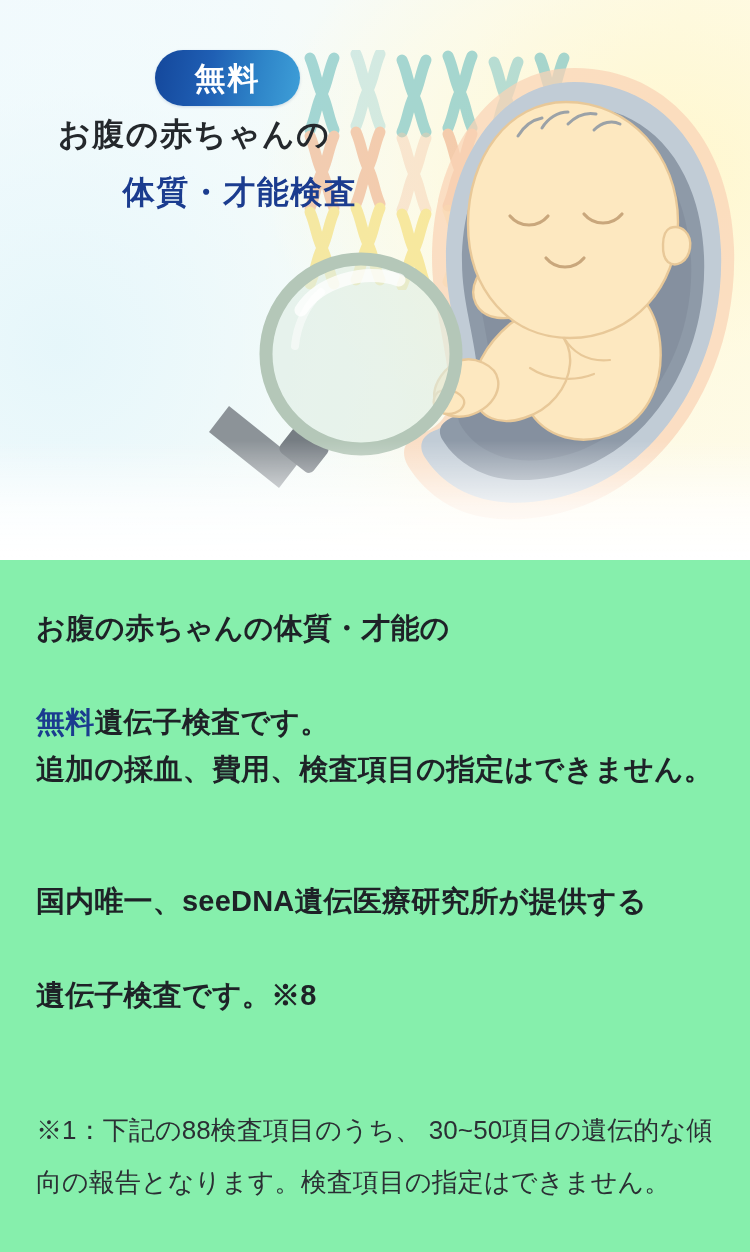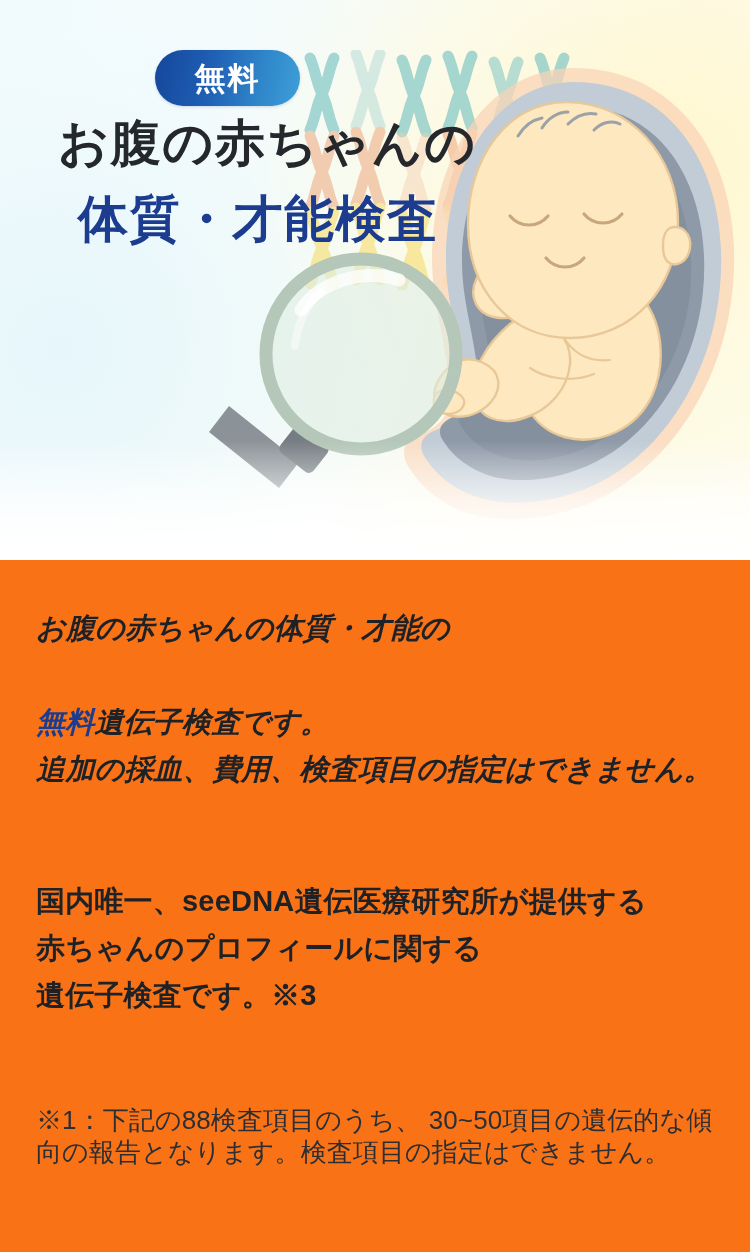--- a/index.html
+++ b/index.html
@@ -11,21 +11,21 @@
     background:#ffffff;
     font-family:"Liberation Sans", sans-serif;
     -webkit-font-smoothing:antialiased;
   }
 
   #page {
     position:relative;
     width:750px;
     height:1252px;
     overflow:hidden;
-    background:#f97316;
+    background:#86efac;
   }
 
   
   .hero {
     position:relative;
     width:750px;
     height:560px;
     overflow:hidden;
   }
   .hero-bg {
@@ -99,60 +99,60 @@
   }
 
   
   .hero-heading {
     position:absolute;
     left:0; top:118px;
     width:480px;
     z-index:5;
   }
   .heading-line {
-    font-size:50px;
+    font-size:32px;
     font-weight:700;
     line-height:1.0;
     letter-spacing:1.5px;
     white-space:nowrap;
   }
   .heading-line-1 {
     color:#24282c;
     padding-left:58px;
     margin-bottom:26px;
   }
   .heading-line-2 {
     color:#1b3c8f;
-    padding-left:78px;
+    text-align:center;
   }
 
   
   .body-section {
     position:absolute;
     left:0; top:560px;
     width:750px;
   }
   .para {
     padding:0 30px 0 36px;
     font-size:29px;
     font-weight:700;
     line-height:47px;
     color:#1e2227;
     letter-spacing:0.2px;
   }
-  .para-lead   { margin-top:45px;font-style:italic; }
+  .para-lead   { margin-top:45px; }
   .para-second { margin-top:85px; }
   .accent-free { color:#1b3c8f; }
 
   .footnote {
     margin-top:85px;
     padding:0 20px 0 36px;
     font-size:26px;
     font-weight:400;
-    line-height:32px;
+    line-height:52px;
     color:#2b2f34;
     letter-spacing:0.1px;
   }
 </style>
 </head>
 <body>
 
 <div id="page">
 
   <section class="hero">
@@ -293,20 +293,20 @@
 
     <p class="para para-lead">
       <span>お腹の赤ちゃんの体質・才能の</span><br>
       <br>
       <span class="accent-free">無料</span><span>遺伝子検査です。</span><br>
       <span>追加の採血、費用、検査項目の指定はできません。</span>
     </p>
 
     <p class="para para-second">
       <span>国内唯一、seeDNA遺伝医療研究所が提供する</span><br>
-      <span>赤ちゃんのプロフィールに関する</span><br>
-      <span>遺伝子検査です。※3</span>
+      <br>
+      <span>遺伝子検査です。※8</span>
     </p>
 
     <p class="footnote">※1：下記の88検査項目のうち、 30~50項目の遺伝的な傾向の報告となります。検査項目の指定はできません。</p>
   </section>
 
 </div>
 
 </body></html>

